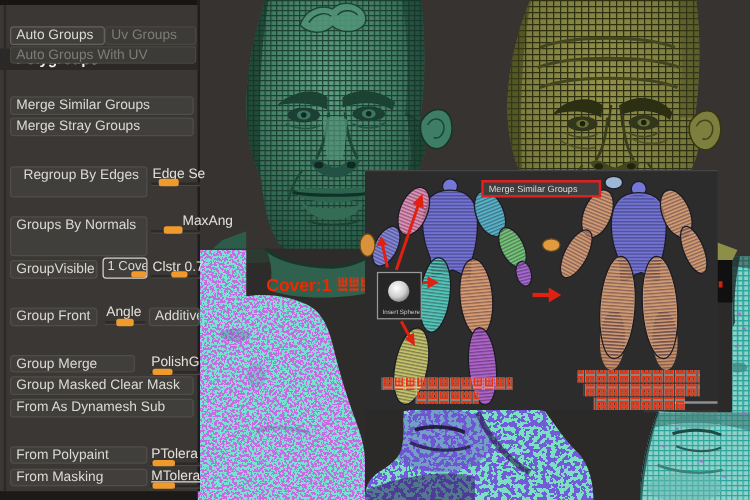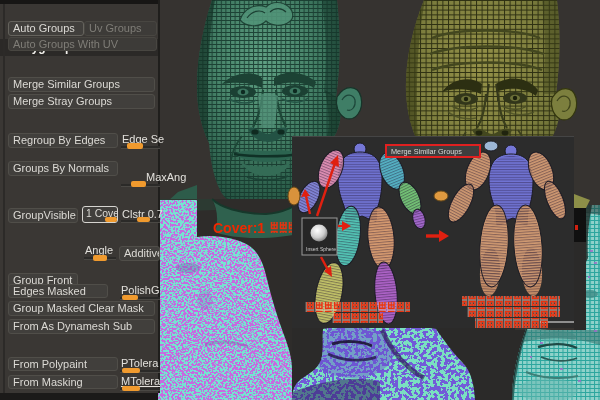--- a/index.html
+++ b/index.html
@@ -340,40 +340,40 @@
 
 <div id="panel">
   <div class="tstrip"></div>
   <div class="title">Polygroups</div>
   <div class="leftline"></div>
   <div class="btn" style="left:8px;top:21px;width:76px;height:15px;border-color:#65635d;">Auto Groups</div>
   <div class="btn dis" style="left:84px;top:21px;width:73px;height:15px;">Uv Groups</div>
   <div class="btn dis" style="left:8px;top:37px;width:149px;height:14px;">Auto Groups With UV</div>
   <div class="btn" style="left:8px;top:77px;width:147px;height:15px;">Merge Similar Groups</div>
   <div class="btn" style="left:8px;top:94px;width:147px;height:15px;">Merge Stray Groups</div>
-  <div class="btn" style="left:8px;top:133px;width:110px;height:15px;">Regroup By Edges</div>
+  <div class="btn" style="left:8px;top:133px;width:110px;height:25px;text-align:center;">Regroup By Edges</div>
   <div class="sl" style="left:122px;top:133px;">Edge Se</div>
   <div class="track" style="left:121px;top:146px;width:39px;"></div>
   <div class="knob" style="left:127px;top:143px;width:16px;height:6px;"></div>
-  <div class="btn" style="left:8px;top:161px;width:110px;height:15px;">Groups By Normals</div>
+  <div class="btn" style="left:8px;top:173px;width:110px;height:32px;">Groups By Normals</div>
   <div class="sl" style="left:122px;top:171px;padding-left:24px;">MaxAng</div>
   <div class="track" style="left:121px;top:184px;width:39px;"></div>
   <div class="knob" style="left:131px;top:181px;width:15px;height:6px;"></div>
   <div class="btn" style="left:8px;top:208px;width:70px;height:15px;">GroupVisible</div>
   <div class="btn" style="left:82px;top:206px;width:36px;height:17px;border-color:#d6d4d0;font-size:10.4px;padding-left:3px;line-height:14px;">1 Cover</div>
   <div class="knob" style="left:105px;top:217px;width:12px;height:5px;"></div>
   <div class="sl" style="left:122px;top:208px;">Clstr 0.7</div>
   <div class="track" style="left:121px;top:220px;width:39px;"></div>
   <div class="knob" style="left:137px;top:217px;width:13px;height:5px;"></div>
-  <div class="btn" style="left:8px;top:246px;width:70px;height:15px;margin-top:27px;">Group Front</div>
+  <div class="btn" style="left:8px;top:246px;width:70px;height:15px;">Group Front</div>
   <div class="sl" style="left:85px;top:244px;">Angle</div>
   <div class="track" style="left:84px;top:257px;width:32px;"></div>
   <div class="knob" style="left:93px;top:255px;width:14px;height:6px;"></div>
   <div class="btn" style="left:119px;top:246px;width:41px;height:15px;">Additive</div>
-  <div class="btn" style="left:8px;top:284px;width:100px;height:14px;">Edges Masked</div>
+  <div class="btn" style="left:8px;top:284px;width:100px;height:14px;">Group Merge</div>
   <div class="sl" style="left:121px;top:284px;">PolishG</div>
   <div class="track" style="left:120px;top:297px;width:40px;"></div>
   <div class="knob" style="left:122px;top:295px;width:16px;height:5px;"></div>
   <div class="btn" style="left:8px;top:301px;width:147px;height:15px;">Group Masked Clear Mask</div>
   <div class="btn" style="left:8px;top:319px;width:147px;height:15px;">From As Dynamesh Sub</div>
   <div class="btn" style="left:8px;top:357px;width:110px;height:14px;">From Polypaint</div>
   <div class="sl" style="left:121px;top:357px;">PTolera</div>
   <div class="track" style="left:120px;top:370px;width:40px;"></div>
   <div class="knob" style="left:122px;top:368px;width:18px;height:5px;"></div>
   <div class="btn" style="left:8px;top:375px;width:110px;height:14px;">From Masking</div>

